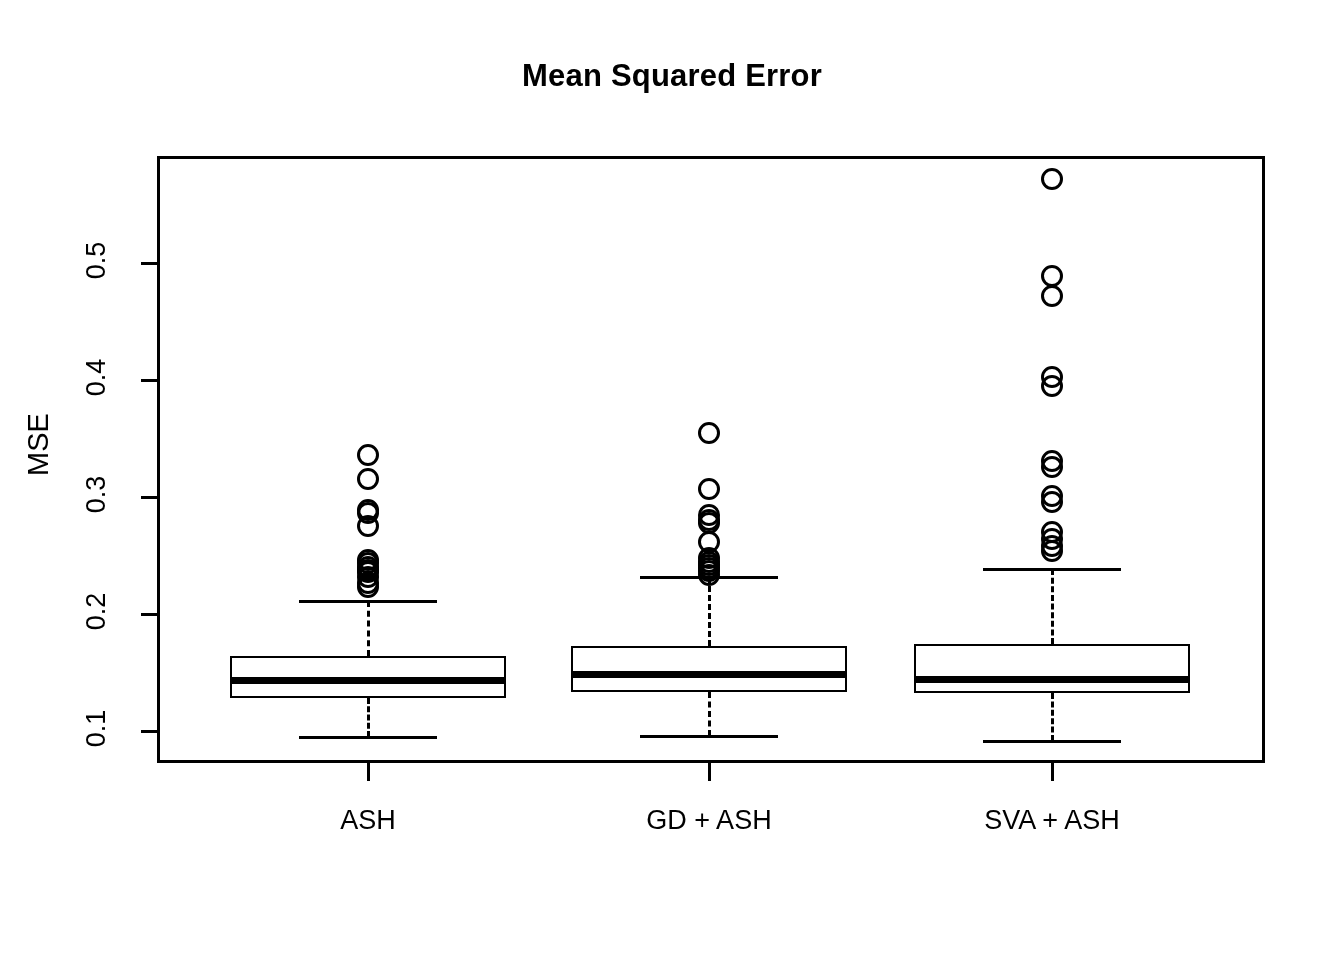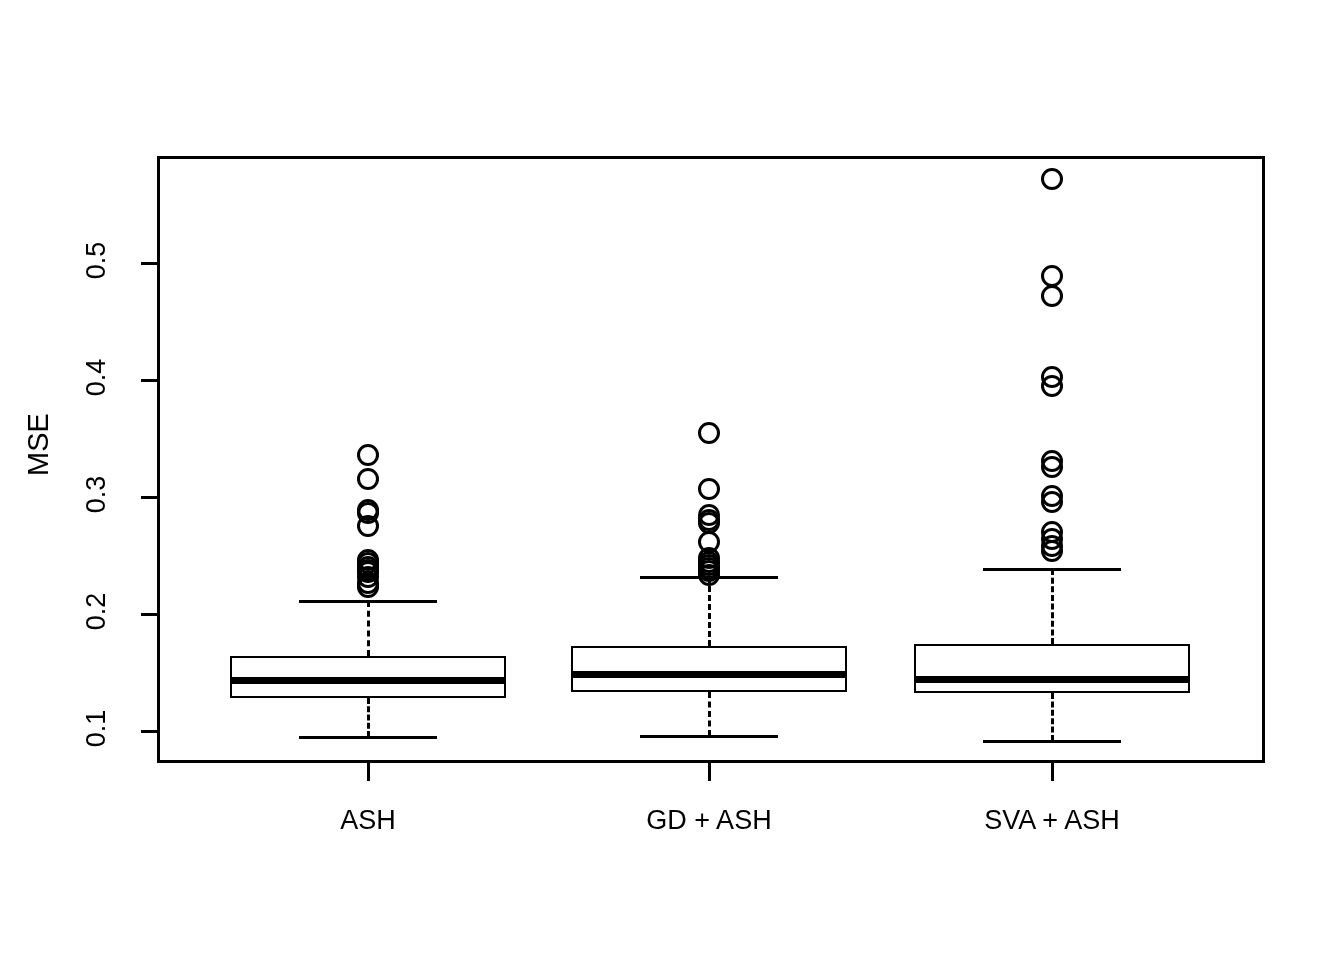--- a/index.html
+++ b/index.html
@@ -102,20 +102,21 @@
     border-radius: 50%;
     background: transparent;
     box-sizing: border-box;
   }
 </style>
 </head>
 <body>
 
 <div id="canvas">
 
+  <div id="chart-title">Mean Squared Error</div>
 
   <div id="y-axis-label">MSE</div>
 
   <div id="plot-frame" style="left: 157px; top: 156px; width: 1108px; height: 607px;"></div>
 
   <div id="y-ticks">
       <div class="y-tick-mark" style="left: 141px; top: 730px;"></div>
       <div class="y-tick-label" style="left: 51px; top: 713px;">0.1</div>
       <div class="y-tick-mark" style="left: 141px; top: 613px;"></div>
       <div class="y-tick-label" style="left: 51px; top: 596px;">0.2</div>

